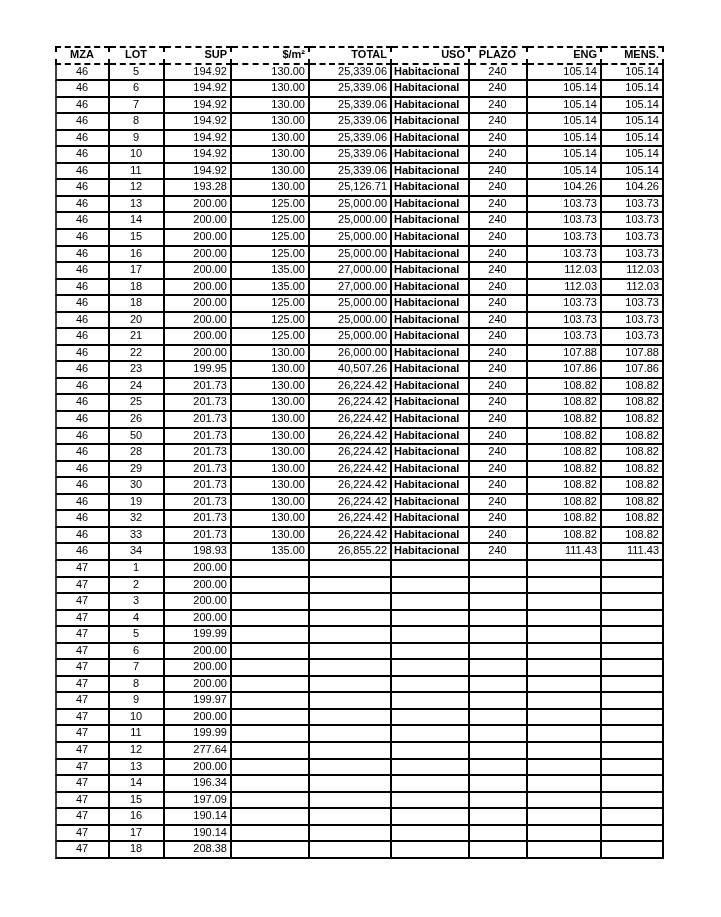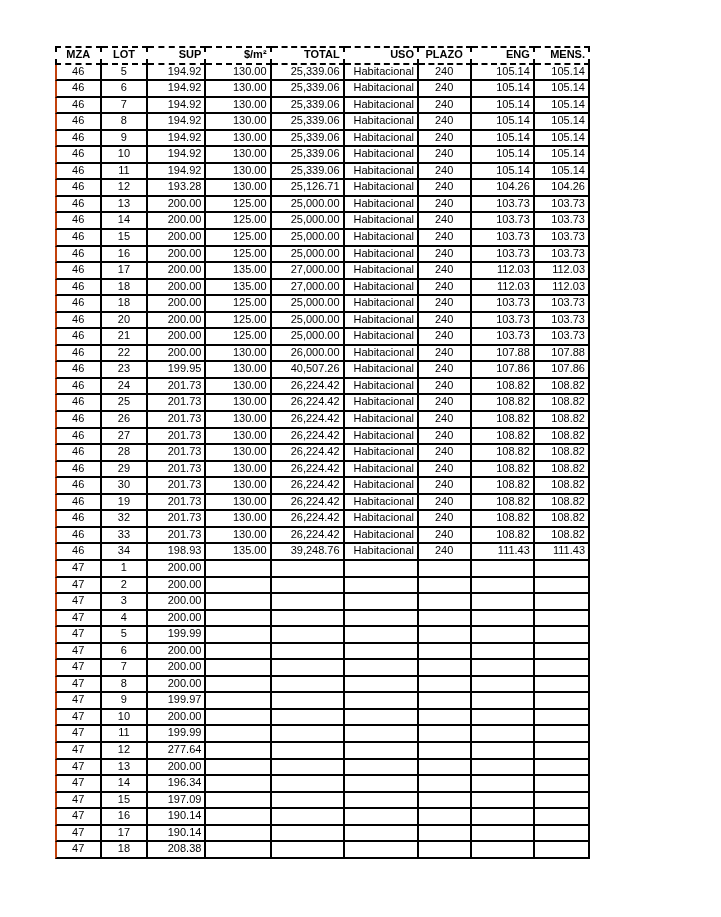--- a/index.html
+++ b/index.html
@@ -6,21 +6,21 @@
     margin: 0;
     padding: 0;
     background: #ffffff;
     width: 721px;
     height: 917px;
     font-family: "Liberation Sans", sans-serif;
     color: #000000;
   }
   .page {
     position: relative;
-    width: 590px;
+    width: 721px;
     height: 917px;
     background: #ffffff;
     overflow: hidden;
   }
   .sheet {
     position: absolute;
     left: 55px;
     top: 46px;
   }
   table.grid {
@@ -37,36 +37,36 @@
     white-space: nowrap;
     overflow: hidden;
     vertical-align: middle;
   }
   
   table.grid td {
     border-right: 2px solid #000000;
     border-bottom: 2px solid #000000;
   }
   table.grid td:first-child {
-    border-left: 2px solid #c2410c;
+    border-left: 2px solid #404040;
   }
   
   table.grid th {
     font-weight: bold;
     border-top: 2px dashed #000000;
     border-bottom: 2px dashed #000000;
     border-right: 2px dashed #000000;
   }
   table.grid th:first-child {
     border-left: 2px dashed #000000;
   }
   
   .col-mza, .col-lot, .col-plazo { text-align: center; }
   .col-sup, .col-rate, .col-total, .col-eng, .col-mens { text-align: right; }
-  td.col-uso { text-align: right; }
+  td.col-uso { text-align: left; font-weight: bold; }
   th.col-uso { text-align: right; }
 </style>
 </head>
 <body>
 
 <div class="page">
   <div class="sheet">
     <table class="grid">
       <colgroup>
         <col style="width:55px">
@@ -330,21 +330,21 @@
             <td class="col-sup">201.73</td>
             <td class="col-rate">130.00</td>
             <td class="col-total">26,224.42</td>
             <td class="col-uso">Habitacional</td>
             <td class="col-plazo">240</td>
             <td class="col-eng">108.82</td>
             <td class="col-mens">108.82</td>
           </tr>
           <tr>
             <td class="col-mza">46</td>
-            <td class="col-lot">27</td>
+            <td class="col-lot">50</td>
             <td class="col-sup">201.73</td>
             <td class="col-rate">130.00</td>
             <td class="col-total">26,224.42</td>
             <td class="col-uso">Habitacional</td>
             <td class="col-plazo">240</td>
             <td class="col-eng">108.82</td>
             <td class="col-mens">108.82</td>
           </tr>
           <tr>
             <td class="col-mza">46</td>
@@ -410,21 +410,21 @@
             <td class="col-uso">Habitacional</td>
             <td class="col-plazo">240</td>
             <td class="col-eng">108.82</td>
             <td class="col-mens">108.82</td>
           </tr>
           <tr>
             <td class="col-mza">46</td>
             <td class="col-lot">34</td>
             <td class="col-sup">198.93</td>
             <td class="col-rate">135.00</td>
-            <td class="col-total">39,248.76</td>
+            <td class="col-total">26,855.22</td>
             <td class="col-uso">Habitacional</td>
             <td class="col-plazo">240</td>
             <td class="col-eng">111.43</td>
             <td class="col-mens">111.43</td>
           </tr>
           <tr>
             <td class="col-mza">47</td>
             <td class="col-lot">1</td>
             <td class="col-sup">200.00</td>
             <td class="col-rate"></td>

